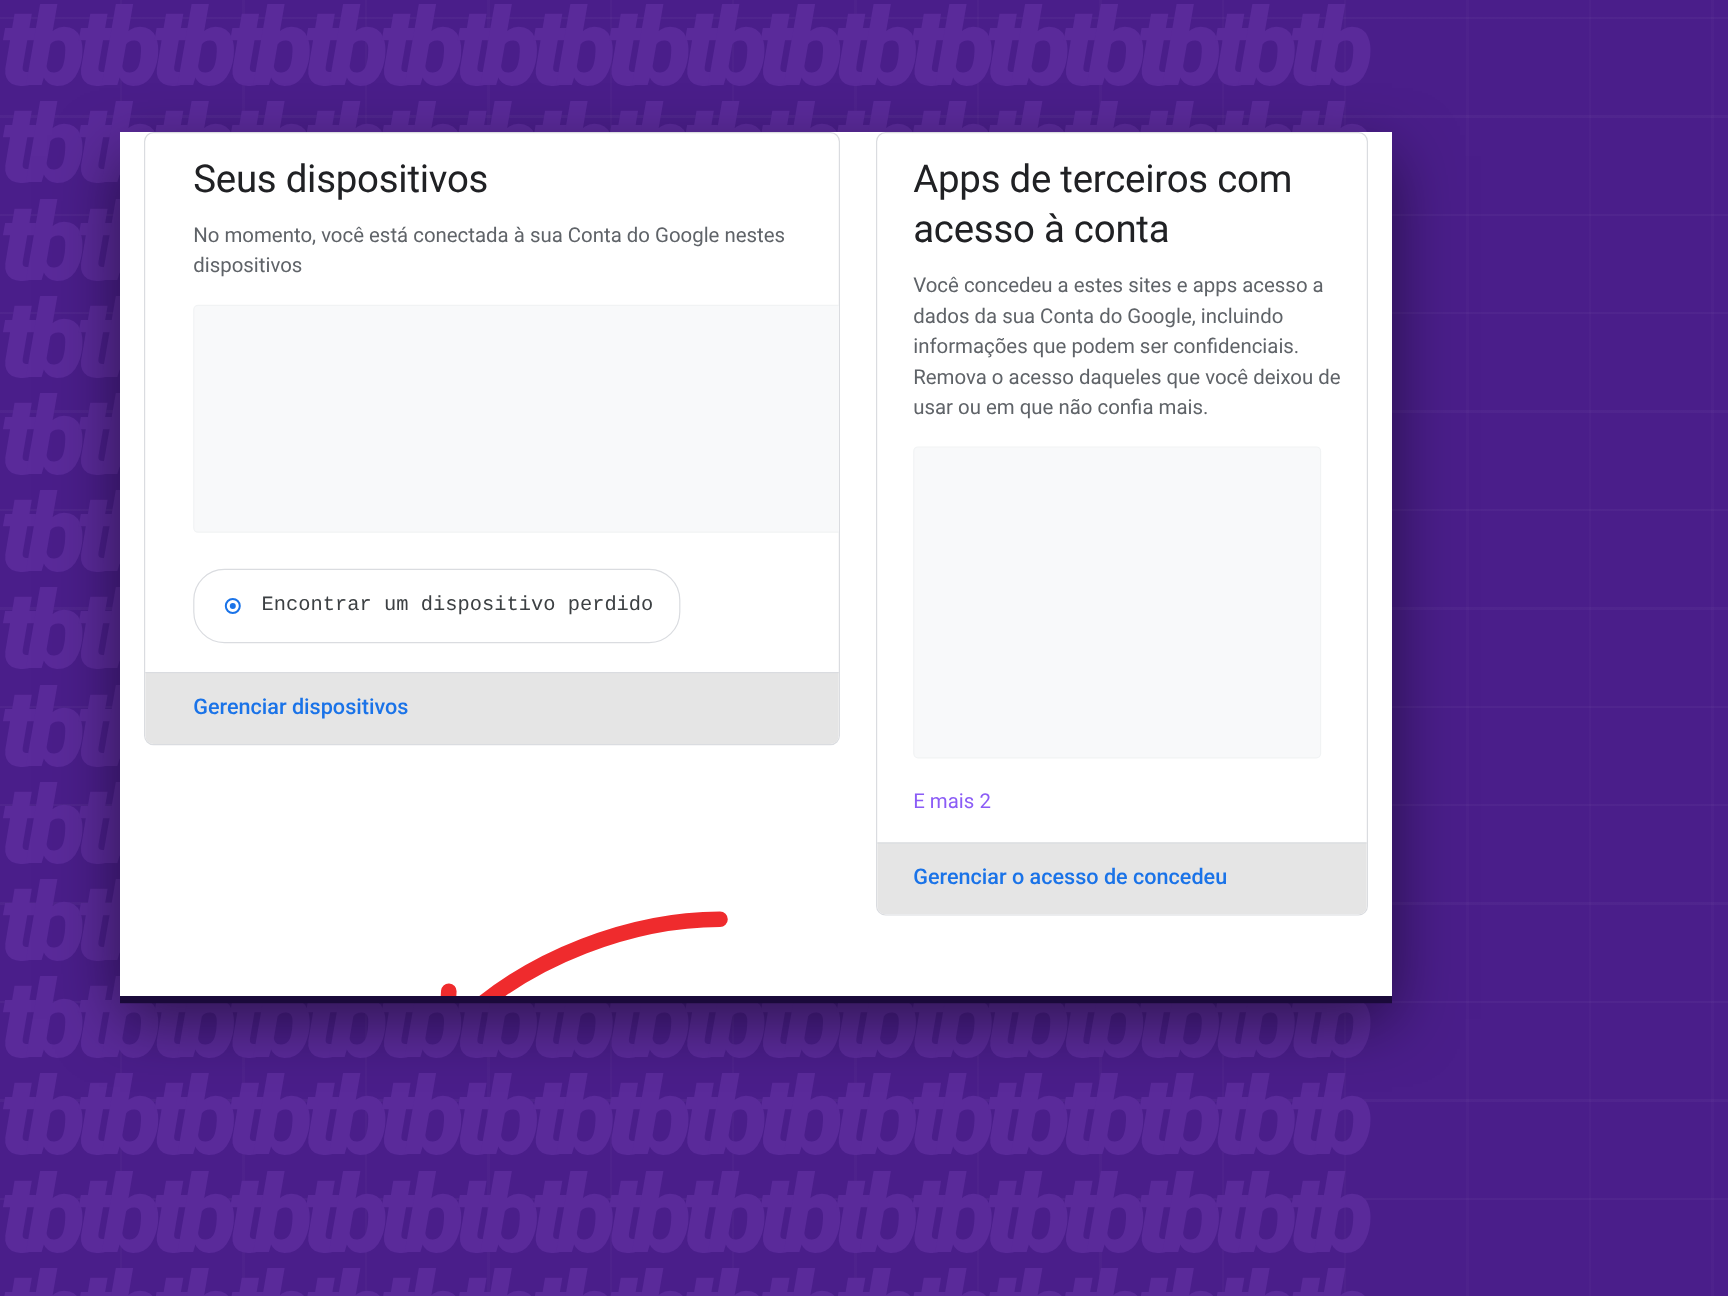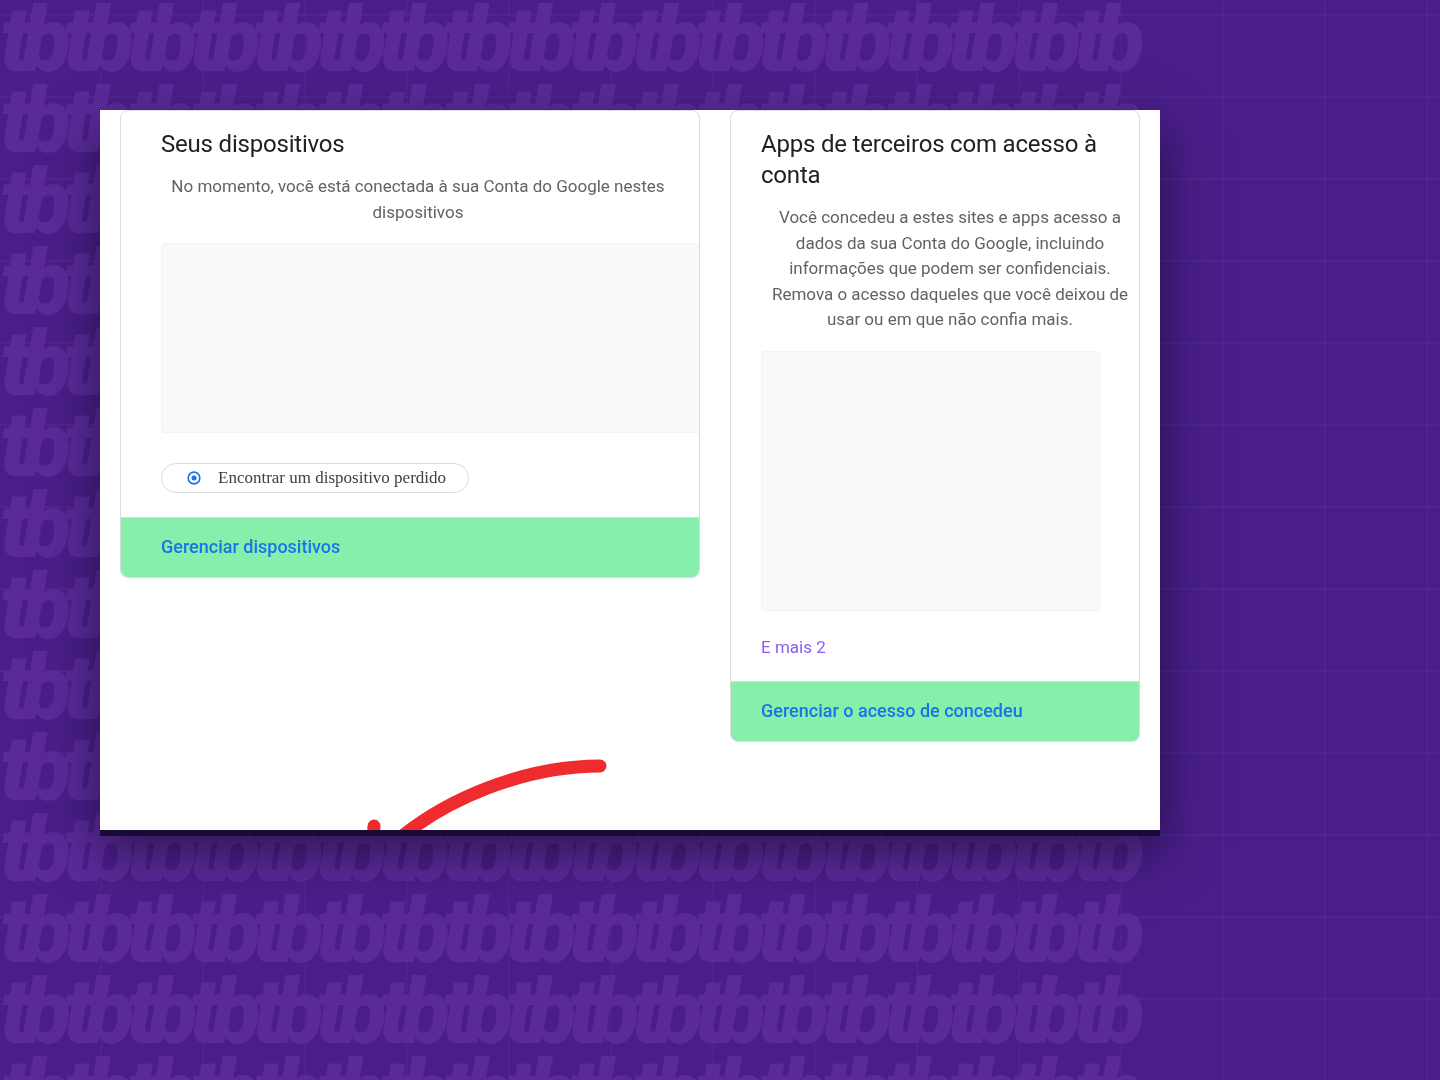--- a/index.html
+++ b/index.html
@@ -74,33 +74,32 @@
     .card-body {
       padding: 18px 24px 24px 40px;
       flex: 1;
       display: flex;
       flex-direction: column;
     }
     .card.right .card-body {
       padding: 18px 0 24px 30px;
     }
     .card-title {
-      font-size: 24px;
+      font-size: 32px;
       font-weight: 400;
       color: #202124;
       letter-spacing: -0.2px;
       margin-bottom: 14px;
       line-height: 1.3;
     }
     .card-desc {
       font-size: 17px;
       color: #5f6368;
       line-height: 1.5;
       margin-bottom: 18px;
-      text-align: center;
     }
     .placeholder-box {
       background: #f8f9fa;
       border: 1px solid #f1f3f4;
       border-radius: 4px;
       width: 100%;
     }
     .card.left .placeholder-box {
       height: 190px;
       width: 560px;
@@ -110,26 +109,26 @@
       height: 260px;
       width: 340px;
       margin-bottom: 26px;
     }
     .pill-button {
       display: inline-flex;
       align-items: center;
       gap: 14px;
       border: 1px solid #dadce0;
       border-radius: 26px;
-      padding: 4px 22px;
+      padding: 20px 22px;
       font-size: 17px;
       color: #3c4043;
       background: #fff;
       cursor: pointer;
-      font-family: Liberation Serif, serif;
+      font-family: Liberation Mono, monospace;
       width: fit-content;
       text-align: center;
     }
     .target-icon {
       width: 20px;
       height: 20px;
       display: flex;
       align-items: center;
       justify-content: center;
     }
@@ -138,21 +137,21 @@
       height: 20px;
     }
     .more-text {
       font-size: 17px;
       color: #8b5cf6;
       margin-bottom: 0;
     }
     .card-footer {
       border-top: 1px solid #dadce0;
       padding: 18px 24px 20px 40px;
-      background: #86efac;
+      background: #e5e5e5;
     }
     .card.right .card-footer {
       padding: 18px 24px 20px 30px;
     }
     .footer-link {
       color: #1a73e8;
       font-size: 18px;
       font-weight: 500;
       text-decoration: none;
       cursor: pointer;

